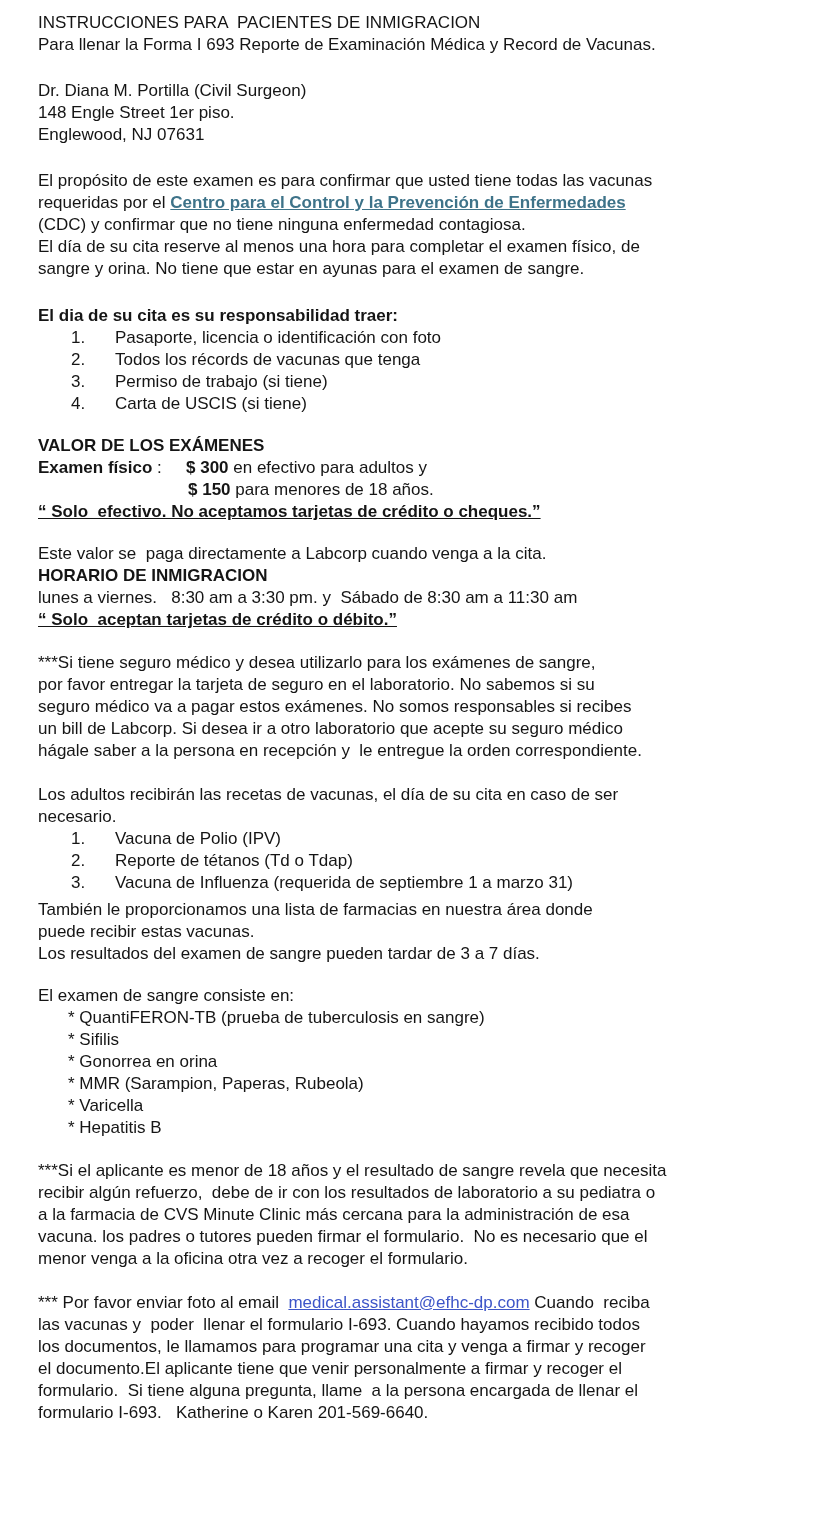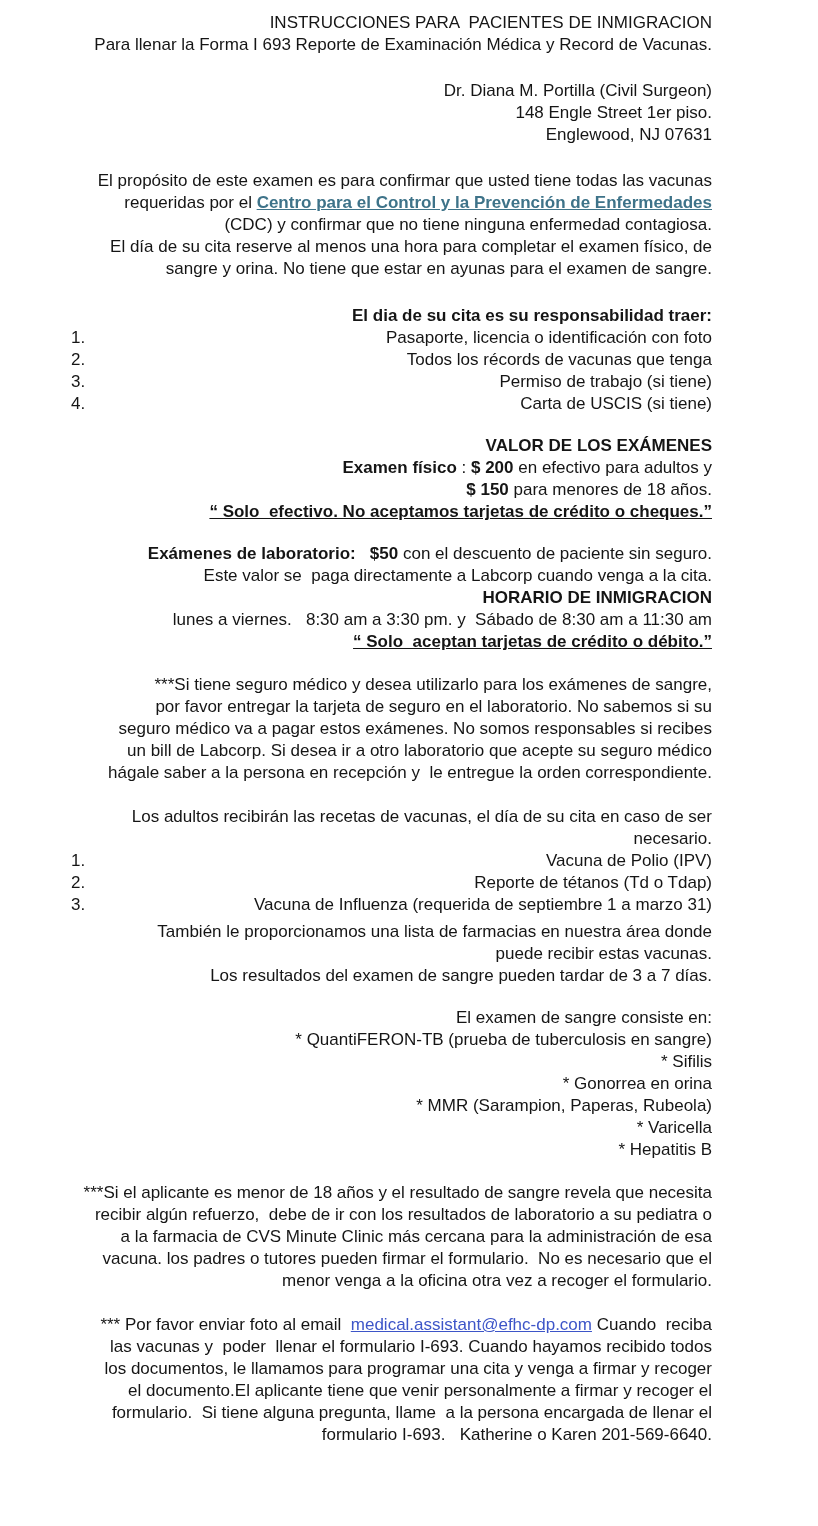--- a/index.html
+++ b/index.html
@@ -3,21 +3,21 @@
 <meta charset="utf-8">
 <style>
   html,body { margin:0; padding:0; }
   body {
     width:818px; height:1526px;
     background:#ffffff;
     color:var(--text,#151515);
     font-family:"Liberation Sans", sans-serif;
     overflow:hidden;
   }
-  .page { box-sizing:border-box; width:770px; padding:12px 58px 0 38px;text-align:right; }
+  .page { box-sizing:border-box; width:770px; padding:12px 58px 0 38px; }
   p, li { margin:0; font-size:17px; line-height:22px; white-space:pre-wrap; }
   .b { font-weight:bold; }
   .u { text-decoration:underline; }
   a.cdc-link {
     color:var(--cdc-link,#3e7389);
     font-weight:bold;
     text-decoration:underline;
     cursor:pointer;
   }
   a.email-link {
@@ -67,27 +67,26 @@
     <ol class="numbered">
       <li>Pasaporte, licencia o identificación con foto</li>
       <li>Todos los récords de vacunas que tenga</li>
       <li>Permiso de trabajo (si tiene)</li>
       <li>Carta de USCIS (si tiene)</li>
     </ol>
   </section>
 
   <section class="mt20">
     <p class="b">VALOR DE LOS EXÁMENES</p>
-    <p><span class="label-col"><span class="b">Examen físico</span><span> : </span></span><span class="b">$ 200</span><span> en efectivo para adultos y</span></p>
+    <p><span class="label-col"><span class="b">Examen físico</span><span> : </span></span><span class="b">$ 300</span><span> en efectivo para adultos y</span></p>
     <p class="indent"><span class="b">$ 150</span><span> para menores de 18 años.</span></p>
     <p class="b u">“ Solo  efectivo. No aceptamos tarjetas de crédito o cheques.”</p>
   </section>
 
   <section class="mt20">
-    <p><span class="b">Exámenes de laboratorio:</span><span>   </span><span class="b">$50</span><span> con el descuento de paciente sin seguro.</span></p>
     <p>Este valor se  paga directamente a Labcorp cuando venga a la cita.</p>
     <p class="b">HORARIO DE INMIGRACION</p>
     <p>lunes a viernes.   8:30 am a 3:30 pm. y  Sábado de 8:30 am a 11:30 am</p>
     <p class="b u">“ Solo  aceptan tarjetas de crédito o débito.”</p>
   </section>
 
   <section class="mt21">
     <p>***Si tiene seguro médico y desea utilizarlo para los exámenes de sangre,
 por favor entregar la tarjeta de seguro en el laboratorio. No sabemos si su
 seguro médico va a pagar estos exámenes. No somos responsables si recibes

